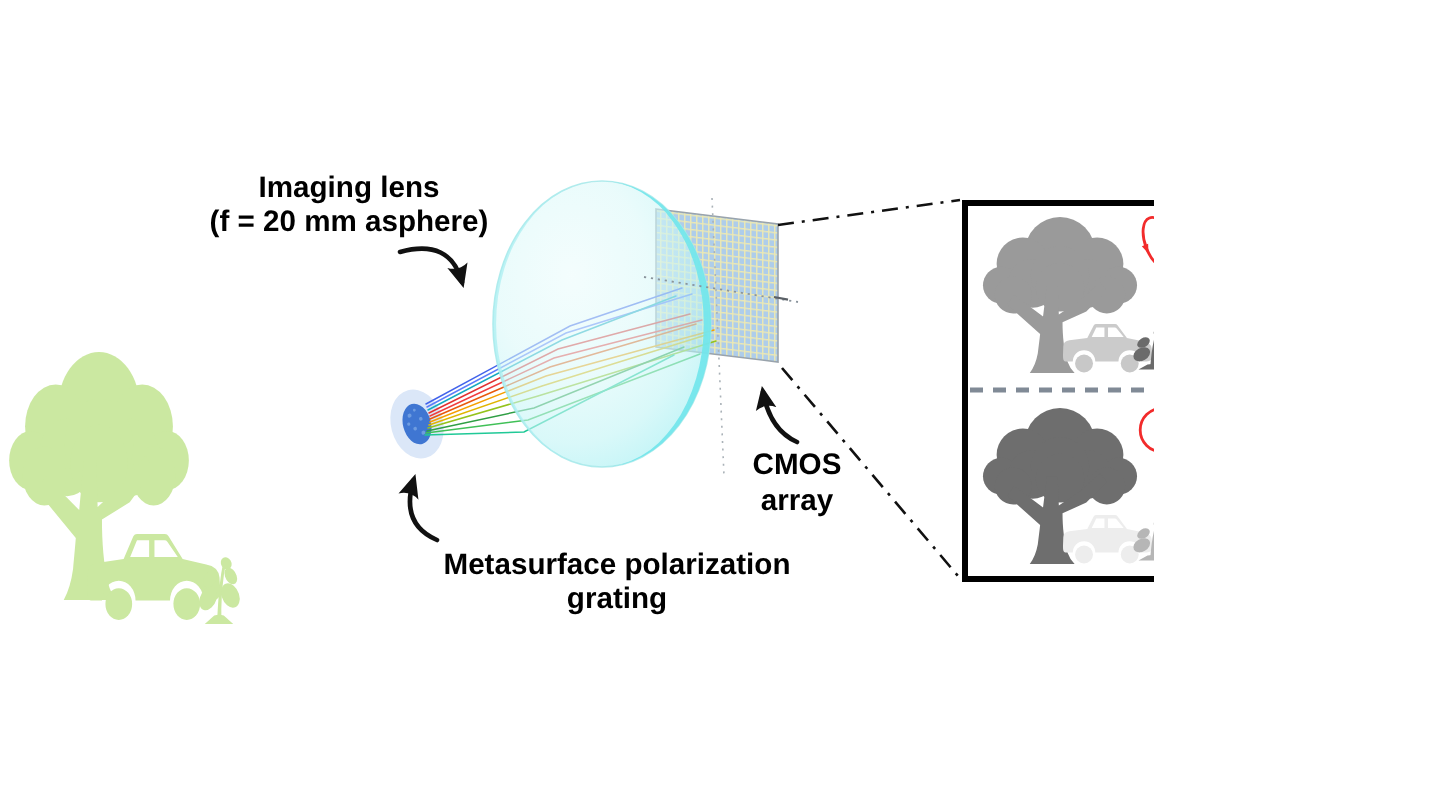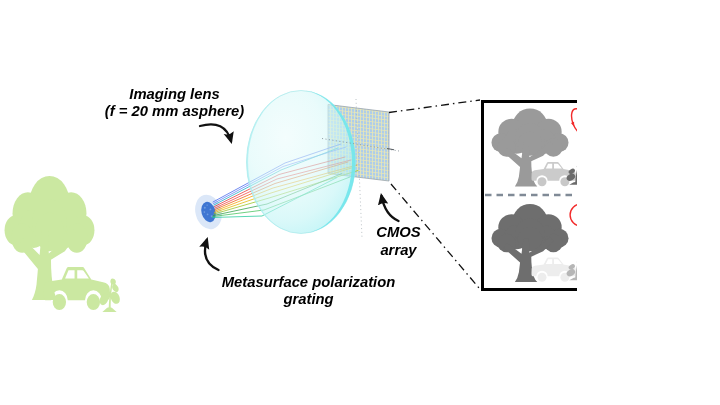--- a/index.html
+++ b/index.html
@@ -1,17 +1,17 @@
 <!DOCTYPE html>
 <html><head>
 <meta charset="utf-8">
 <style>
   html,body{margin:0;padding:0;background:#fff;}
   #stage{position:relative;width:577px;height:405px;background:#fff;overflow:hidden;
-         font-family:"Liberation Sans",sans-serif;font-style:italic;}
+         font-family:"Liberation Sans",sans-serif;}
   svg{display:block;}
 </style>
 </head>
 <body>
 <div id="stage">
 <svg width="720" height="405" viewBox="0 0 720 405" xmlns="http://www.w3.org/2000/svg">
 <defs>
 
   <g id="tree">
     <circle cx="40" cy="18" r="18"></circle>

